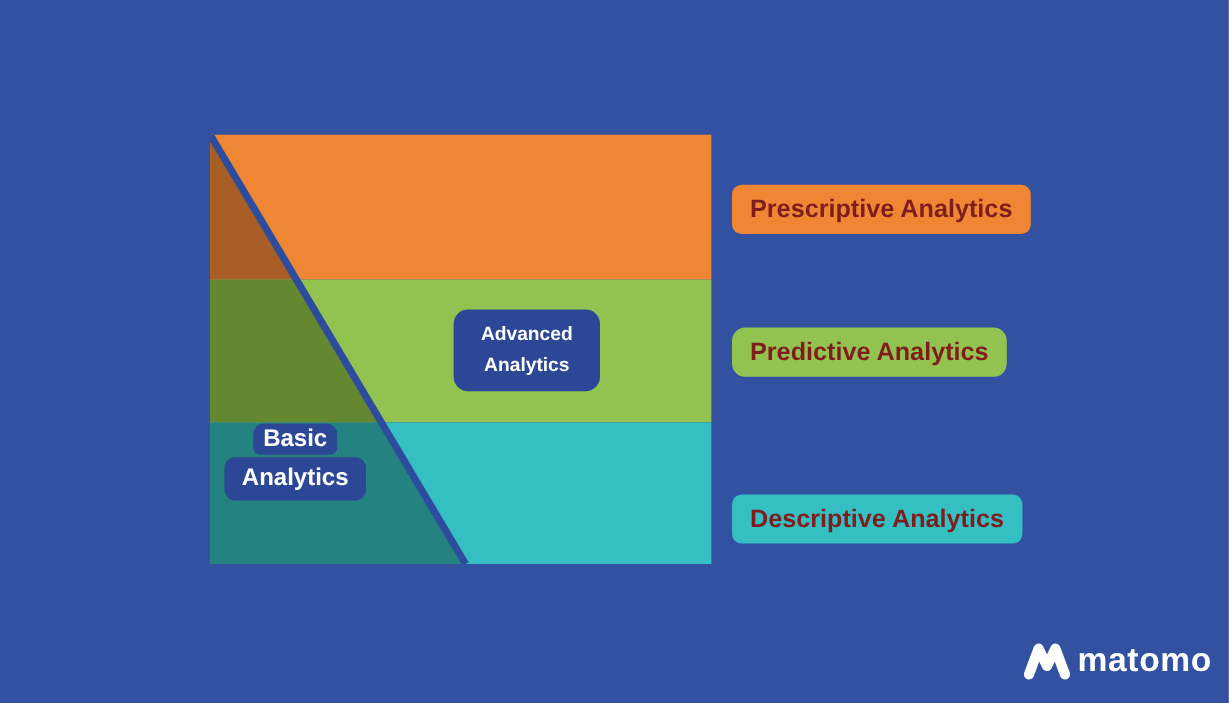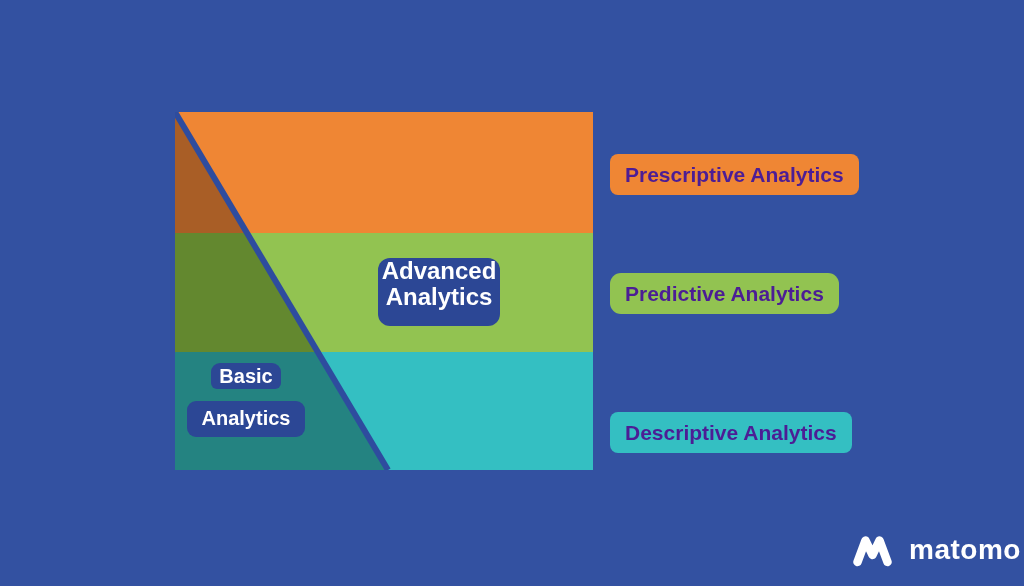--- a/index.html
+++ b/index.html
@@ -25,66 +25,67 @@
     text-align: center;
   }
   .advanced-box {
     left: 378px;
     top: 258px;
     width: 122px;
     height: 68px;
     border-radius: 12px;
     display: flex;
     flex-direction: column;
-    font-size: 24px;
+    justify-content: center;
+    font-size: 16px;
     line-height: 26px;
   }
   .basic-blob {
     left: 187px;
     top: 345px;
     width: 118px;
   }
   .basic-top {
     width: 70px;
     height: 26px;
     line-height: 26px;
-    margin: 18px auto;
+    margin: 8px auto;
     border-radius: 9px 9px 6px 6px;
     font-size: 20px;
   }
   .basic-bottom {
     width: 118px;
     height: 36px;
     line-height: 34px;
     margin-top: -6px;
     border-radius: 9px;
     font-size: 20px;
   }
   .side-label {
     position: absolute;
     left: 610px;
     height: 41px;
     line-height: 41px;
     padding: 0 15px;
     border-radius: 8px;
-    color: #4c1d95;
+    color: #7f1d1d;
     font-size: 21px;
     font-weight: bold;
     white-space: nowrap;
   }
   .label-prescriptive { top: 154px; }
   .label-predictive   { top: 273px; }
   .label-descriptive  { top: 392px; margin-top: 20px; }
   .logo {
     position: absolute;
     left: 852px;
     top: 533px;
     display: flex;
     align-items: center;
-    gap: 16px;
+    gap: 5px;
     color: #ffffff;
   }
   .logo-text {
     font-size: 28px;
     font-weight: bold;
     letter-spacing: 0.5px;
     line-height: 34px;
   }
   .logo-m { display: block; }
 </style>

